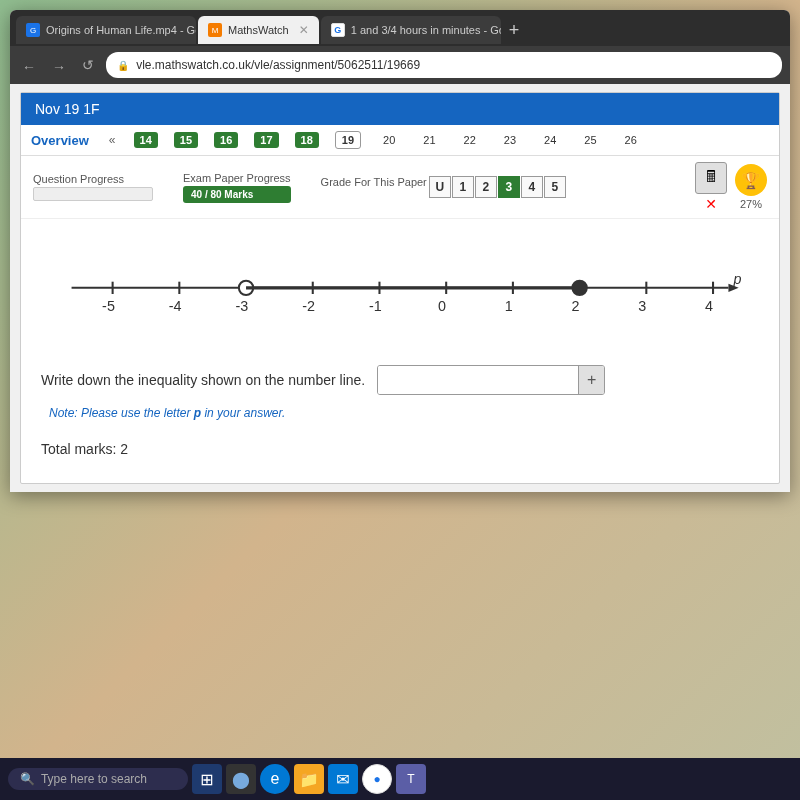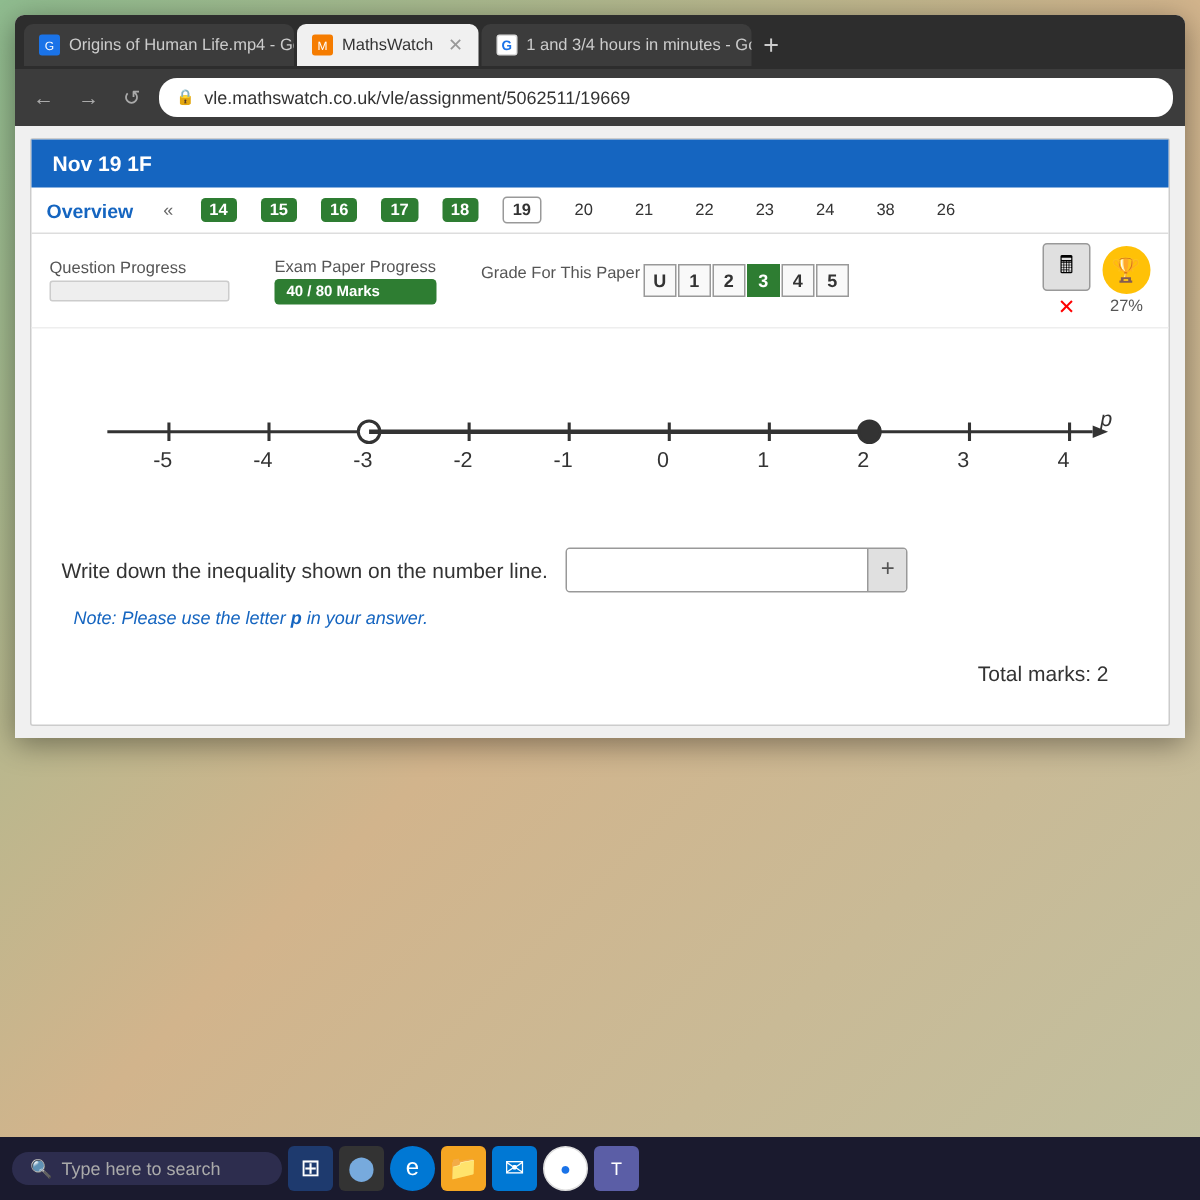--- a/index.html
+++ b/index.html
@@ -107,21 +107,21 @@
       margin: 8px 10px;
       border: 1px solid #ccc;
       border-radius: 2px;
     }
 
     .mw-header {
       background: #1565c0;
       color: white;
       padding: 8px 14px;
       font-size: 14px;
-      font-weight: bold;
+      font-weight: normal;
     }
 
     .mw-nav-row {
       display: flex;
       align-items: center;
       padding: 6px 10px;
       border-bottom: 1px solid #ddd;
       gap: 16px;
       flex-wrap: nowrap;
       overflow: hidden;
@@ -321,21 +321,21 @@
       color: #1565c0;
       font-style: italic;
       margin-left: 4px;
     }
     .note-p {
       font-style: italic;
       font-weight: bold;
     }
 
     .total-marks {
-      text-align: right;
+      text-align: left;
       font-size: 14px;
       color: #333;
       padding: 20px 20px 10px 0;
     }
 
     
     .taskbar {
       position: fixed;
       bottom: 0;
       left: 0;
@@ -438,21 +438,21 @@
       <span class="nav-num">15</span>
       <span class="nav-num">16</span>
       <span class="nav-num">17</span>
       <span class="nav-num">18</span>
       <span class="nav-num active">19</span>
       <span class="nav-num plain">20</span>
       <span class="nav-num plain">21</span>
       <span class="nav-num plain">22</span>
       <span class="nav-num plain">23</span>
       <span class="nav-num plain">24</span>
-      <span class="nav-num plain">38</span>
+      <span class="nav-num plain">25</span>
       <span class="nav-num plain">26</span>
     </div>
 
     <div class="mw-progress-row">
       <div class="progress-section">
         <span class="progress-label">Question Progress</span>
         <div class="progress-bar-wrap">
           <div class="progress-bar-fill" style="width:0%"></div>
         </div>
       </div>

